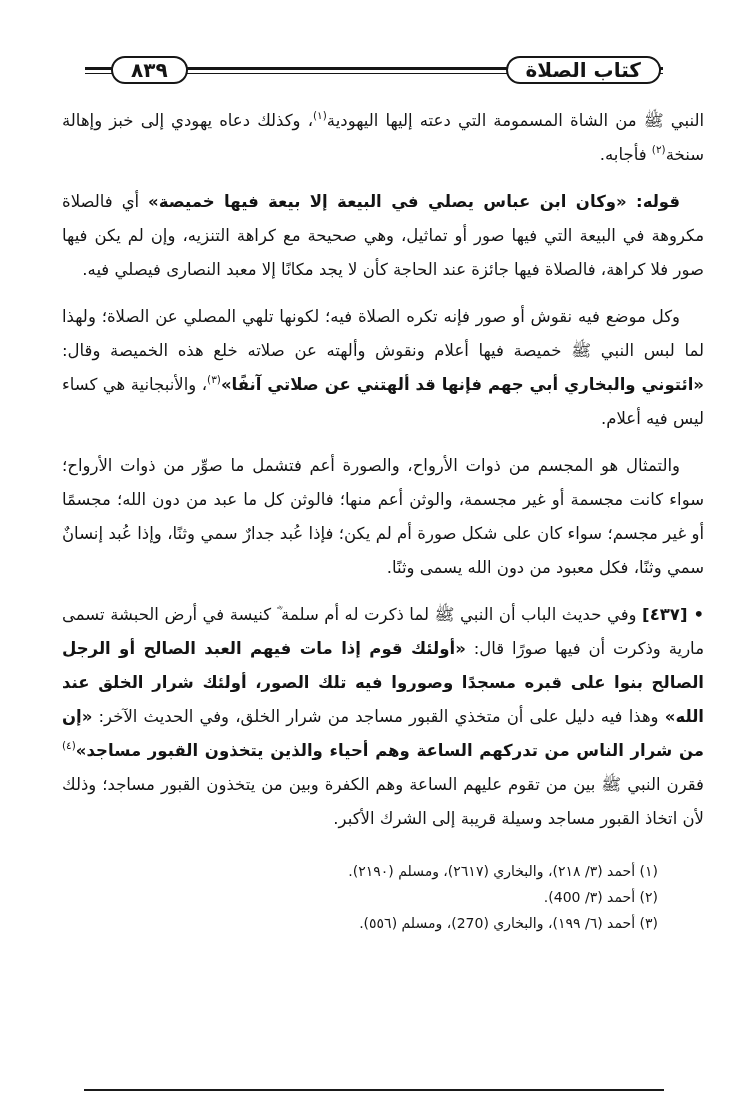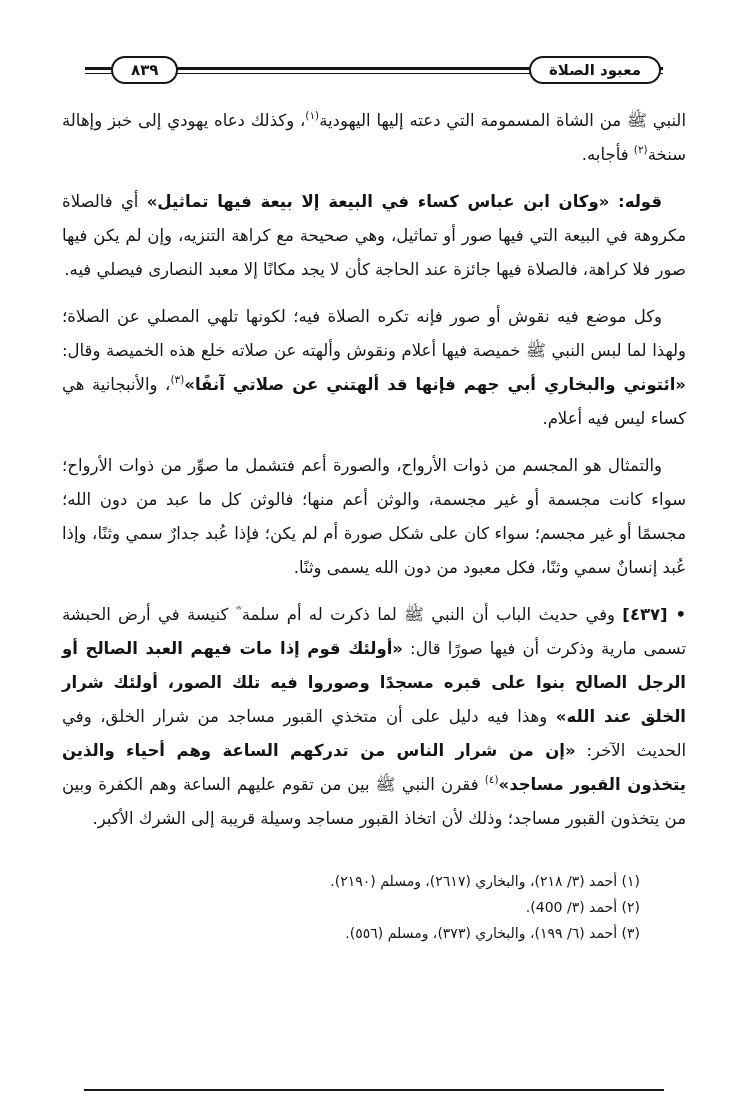--- a/index.html
+++ b/index.html
@@ -27,89 +27,89 @@
     border-bottom: 1px solid #161616;
   }
   .badge {
     position: absolute;
     top: 1px;
     height: 28px;
     background: #ffffff;
     border: 2px solid #161616;
     border-radius: 14px;
     padding: 0 18px;
-    font-size: 15px;
+    font-size: 20px;
     font-weight: bold;
     line-height: 24px;
     white-space: nowrap;
     z-index: 2;
   }
   .badge.page-num { left: 26px; }
   .badge.title    { right: 2px; }
   
   .content {
-    padding: 104px 62px 0 62px;
+    padding: 104px 44px 0 62px;
   }
   .body-text {
     direction: rtl;
     text-align: justify;
     font-size: 16.5px;
     line-height: 34px;
   }
   .body-text p { margin: 0 0 13px 0; }
   .body-text p.indent { text-indent: 24px; }
   .seg-bold { font-weight: bold; }
   .seg-sup {
     font-size: 10.5px;
     vertical-align: 7px;
     line-height: 0;
   }
   
   .footnotes {
     direction: rtl;
-    margin-top: 32px;
+    margin-top: 22px;
     padding-right: 46px;
     font-size: 14px;
     line-height: 26px;
   }
   
   .bottom-rule {
     position: absolute;
     bottom: 12px; left: 84px; right: 84px;
     border-top: 2px solid #1a1a1a;
   }
 </style>
 </head>
 <body>
 
 <div class="page">
 
   <header class="header">
     <div class="header-rule"></div>
     <div class="badge page-num"><span>٨٣٩</span></div>
-    <div class="badge title"><span>معبود الصلاة</span></div>
+    <div class="badge title"><span>كتاب الصلاة</span></div>
   </header>
 
   <div class="content">
     <main class="body-text">
 
       <p><span>النبي ﷺ من الشاة المسمومة التي دعته إليها اليهودية</span><span class="seg-sup">(١)</span><span>، وكذلك دعاه يهودي إلى خبز وإهالة سنخة</span><span class="seg-sup">(٢)</span><span> فأجابه.</span></p>
 
-      <p class="indent"><span class="seg-bold">قوله: «وكان ابن عباس كساء في البيعة إلا بيعة فيها تماثيل»</span><span> أي فالصلاة مكروهة في البيعة التي فيها صور أو تماثيل، وهي صحيحة مع كراهة التنزيه، وإن لم يكن فيها صور فلا كراهة، فالصلاة فيها جائزة عند الحاجة كأن لا يجد مكانًا إلا معبد النصارى فيصلي فيه.</span></p>
+      <p class="indent"><span class="seg-bold">قوله: «وكان ابن عباس يصلي في البيعة إلا بيعة فيها خميصة»</span><span> أي فالصلاة مكروهة في البيعة التي فيها صور أو تماثيل، وهي صحيحة مع كراهة التنزيه، وإن لم يكن فيها صور فلا كراهة، فالصلاة فيها جائزة عند الحاجة كأن لا يجد مكانًا إلا معبد النصارى فيصلي فيه.</span></p>
 
       <p class="indent"><span>وكل موضع فيه نقوش أو صور فإنه تكره الصلاة فيه؛ لكونها تلهي المصلي عن الصلاة؛ ولهذا لما لبس النبي ﷺ خميصة فيها أعلام ونقوش وألهته عن صلاته خلع هذه الخميصة وقال: </span><span class="seg-bold">«ائتوني والبخاري أبي جهم فإنها قد ألهتني عن صلاتي آنفًا»</span><span class="seg-sup">(٣)</span><span>، والأنبجانية هي كساء ليس فيه أعلام.</span></p>
 
       <p class="indent"><span>والتمثال هو المجسم من ذوات الأرواح، والصورة أعم فتشمل ما صوِّر من ذوات الأرواح؛ سواء كانت مجسمة أو غير مجسمة، والوثن أعم منها؛ فالوثن كل ما عبد من دون الله؛ مجسمًا أو غير مجسم؛ سواء كان على شكل صورة أم لم يكن؛ فإذا عُبد جدارٌ سمي وثنًا، وإذا عُبد إنسانٌ سمي وثنًا، فكل معبود من دون الله يسمى وثنًا.</span></p>
 
       <p><span class="seg-bold">• [٤٣٧]</span><span> وفي حديث الباب أن النبي ﷺ لما ذكرت له أم سلمة ؓ كنيسة في أرض الحبشة تسمى مارية وذكرت أن فيها صورًا قال: </span><span class="seg-bold">«أولئك قوم إذا مات فيهم العبد الصالح أو الرجل الصالح بنوا على قبره مسجدًا وصوروا فيه تلك الصور، أولئك شرار الخلق عند الله»</span><span> وهذا فيه دليل على أن متخذي القبور مساجد من شرار الخلق، وفي الحديث الآخر: </span><span class="seg-bold">«إن من شرار الناس من تدركهم الساعة وهم أحياء والذين يتخذون القبور مساجد»</span><span class="seg-sup">(٤)</span><span> فقرن النبي ﷺ بين من تقوم عليهم الساعة وهم الكفرة وبين من يتخذون القبور مساجد؛ وذلك لأن اتخاذ القبور مساجد وسيلة قريبة إلى الشرك الأكبر.</span></p>
 
     </main>
 
     <section class="footnotes">
       <div class="footnote">(١) أحمد (٣/ ٢١٨)، والبخاري (٢٦١٧)، ومسلم (٢١٩٠).</div>
       <div class="footnote">(٢) أحمد (٣/ 400).</div>
-      <div class="footnote">(٣) أحمد (٦/ ١٩٩)، والبخاري (٣٧٣)، ومسلم (٥٥٦).</div>
+      <div class="footnote">(٣) أحمد (٦/ ١٩٩)، والبخاري (270)، ومسلم (٥٥٦).</div>
     </section>
   </div>
 
   <div class="bottom-rule"></div>
 
 </div>
 
 </body></html>

